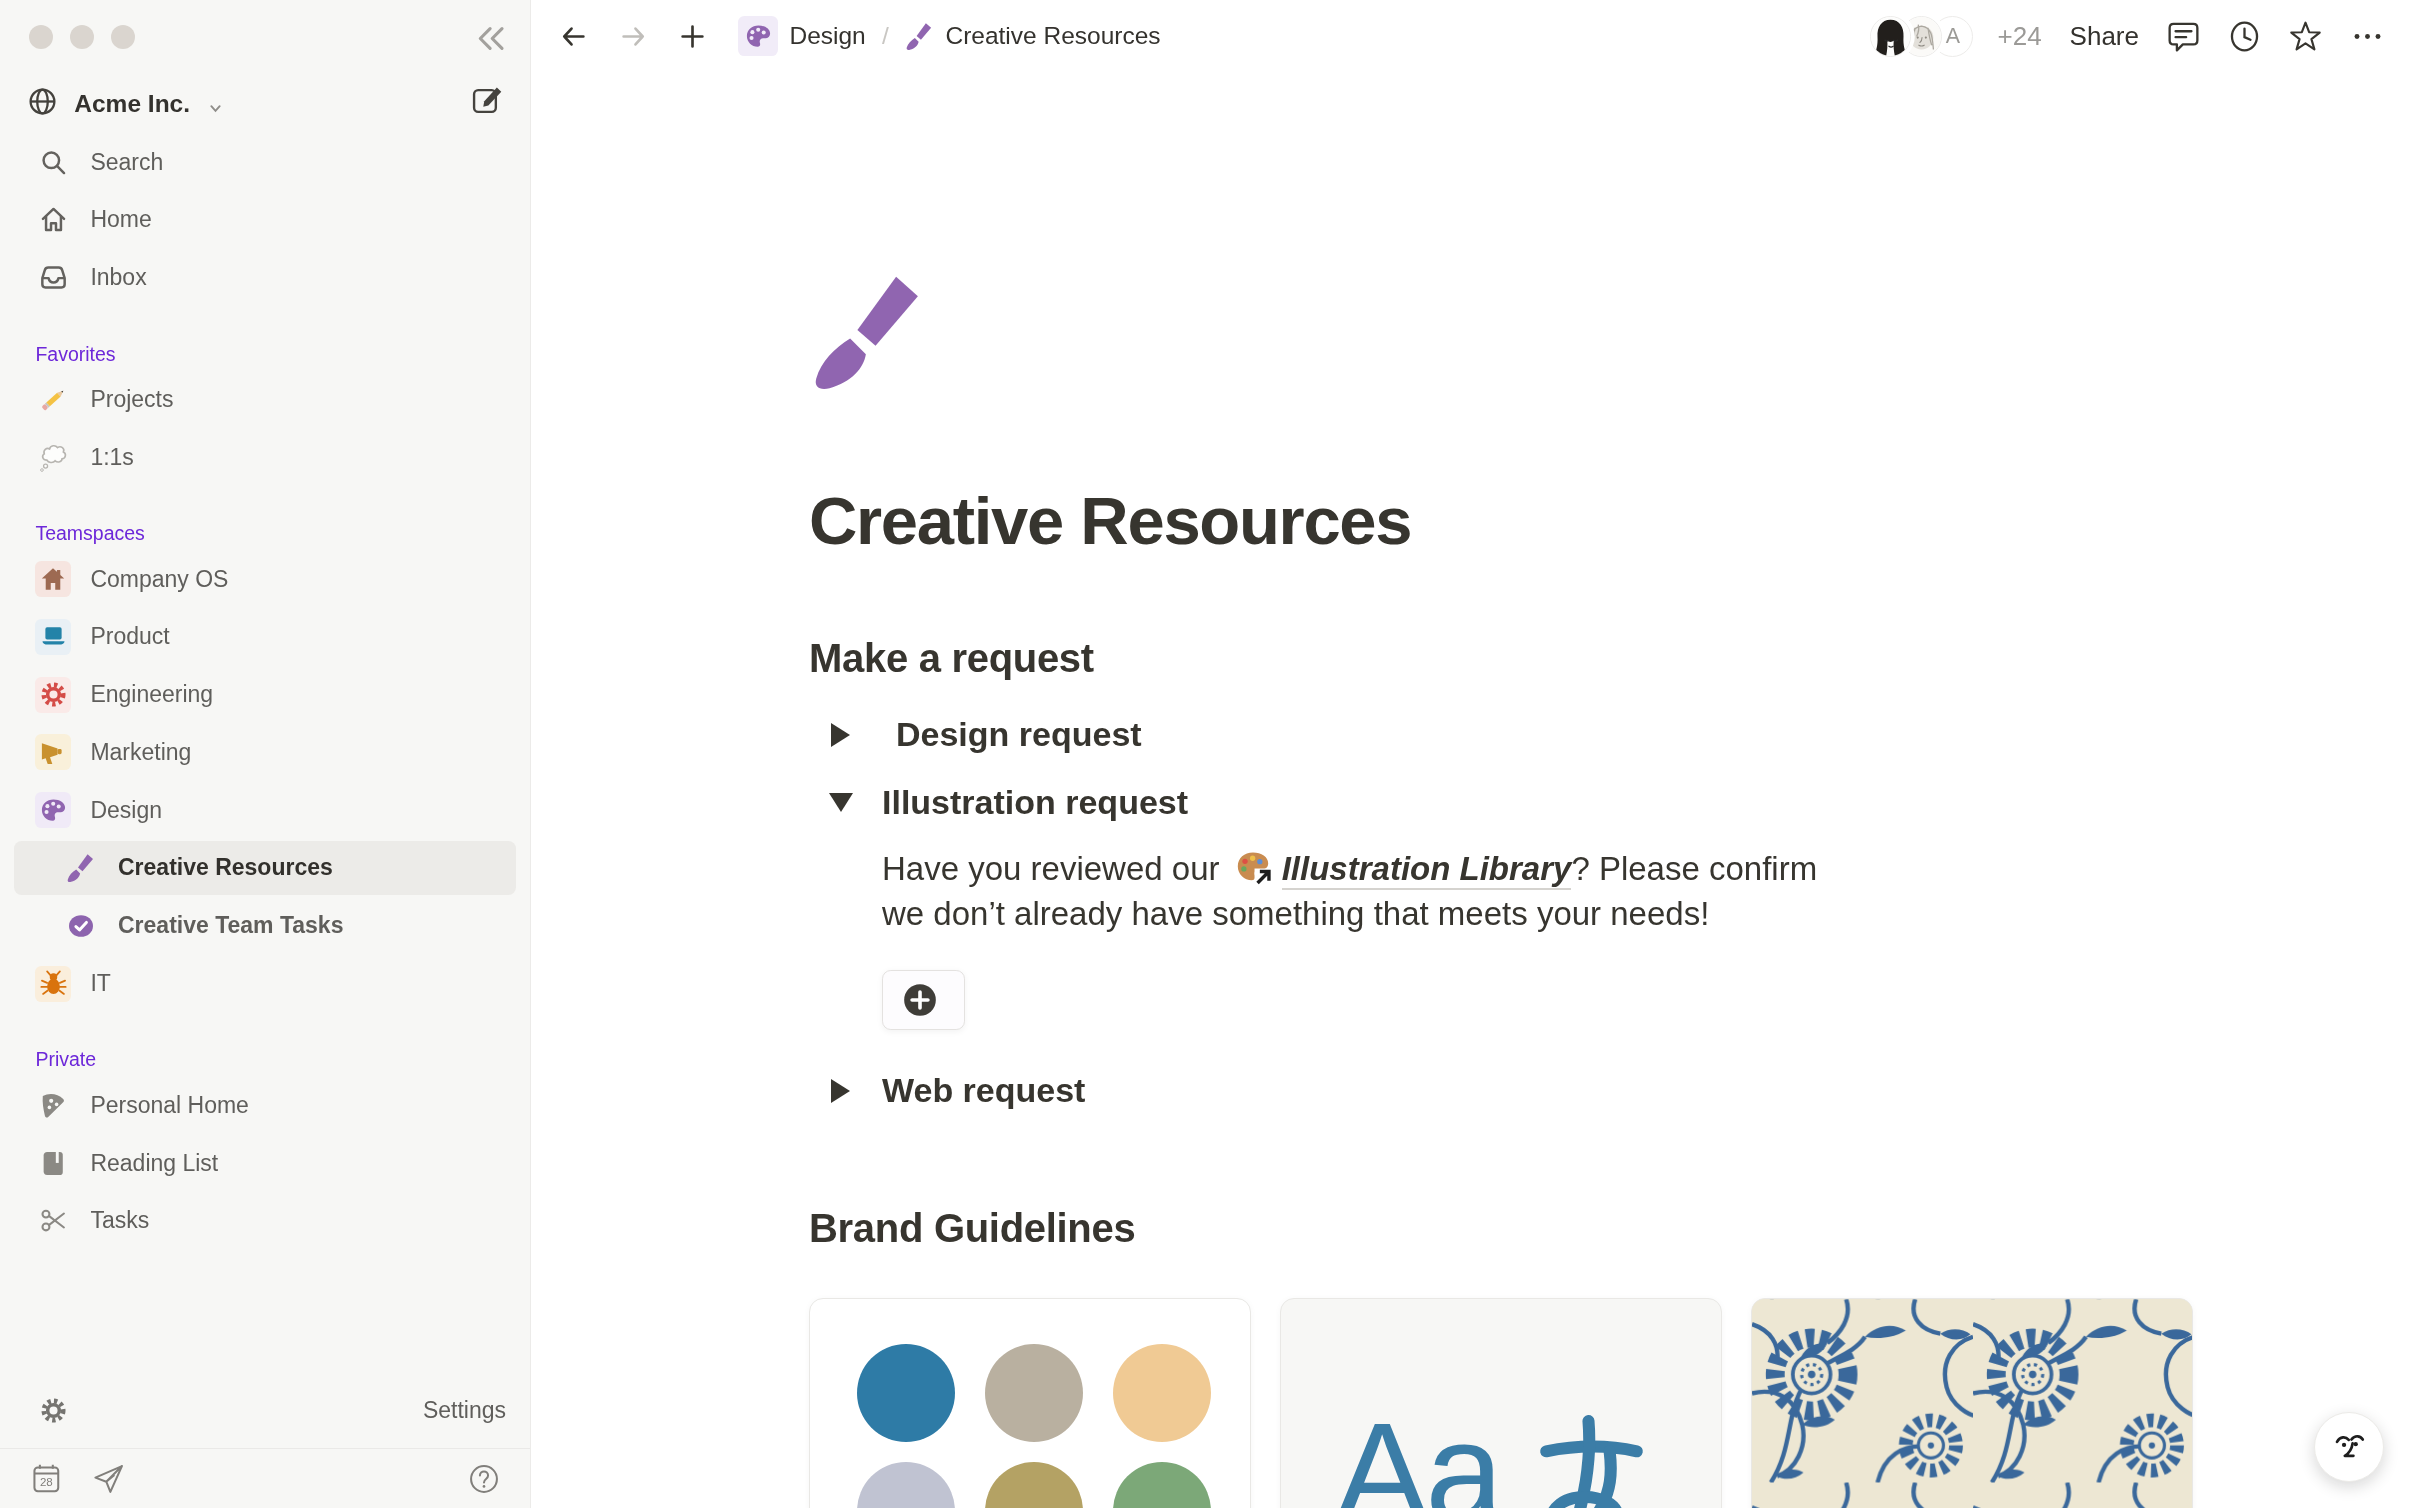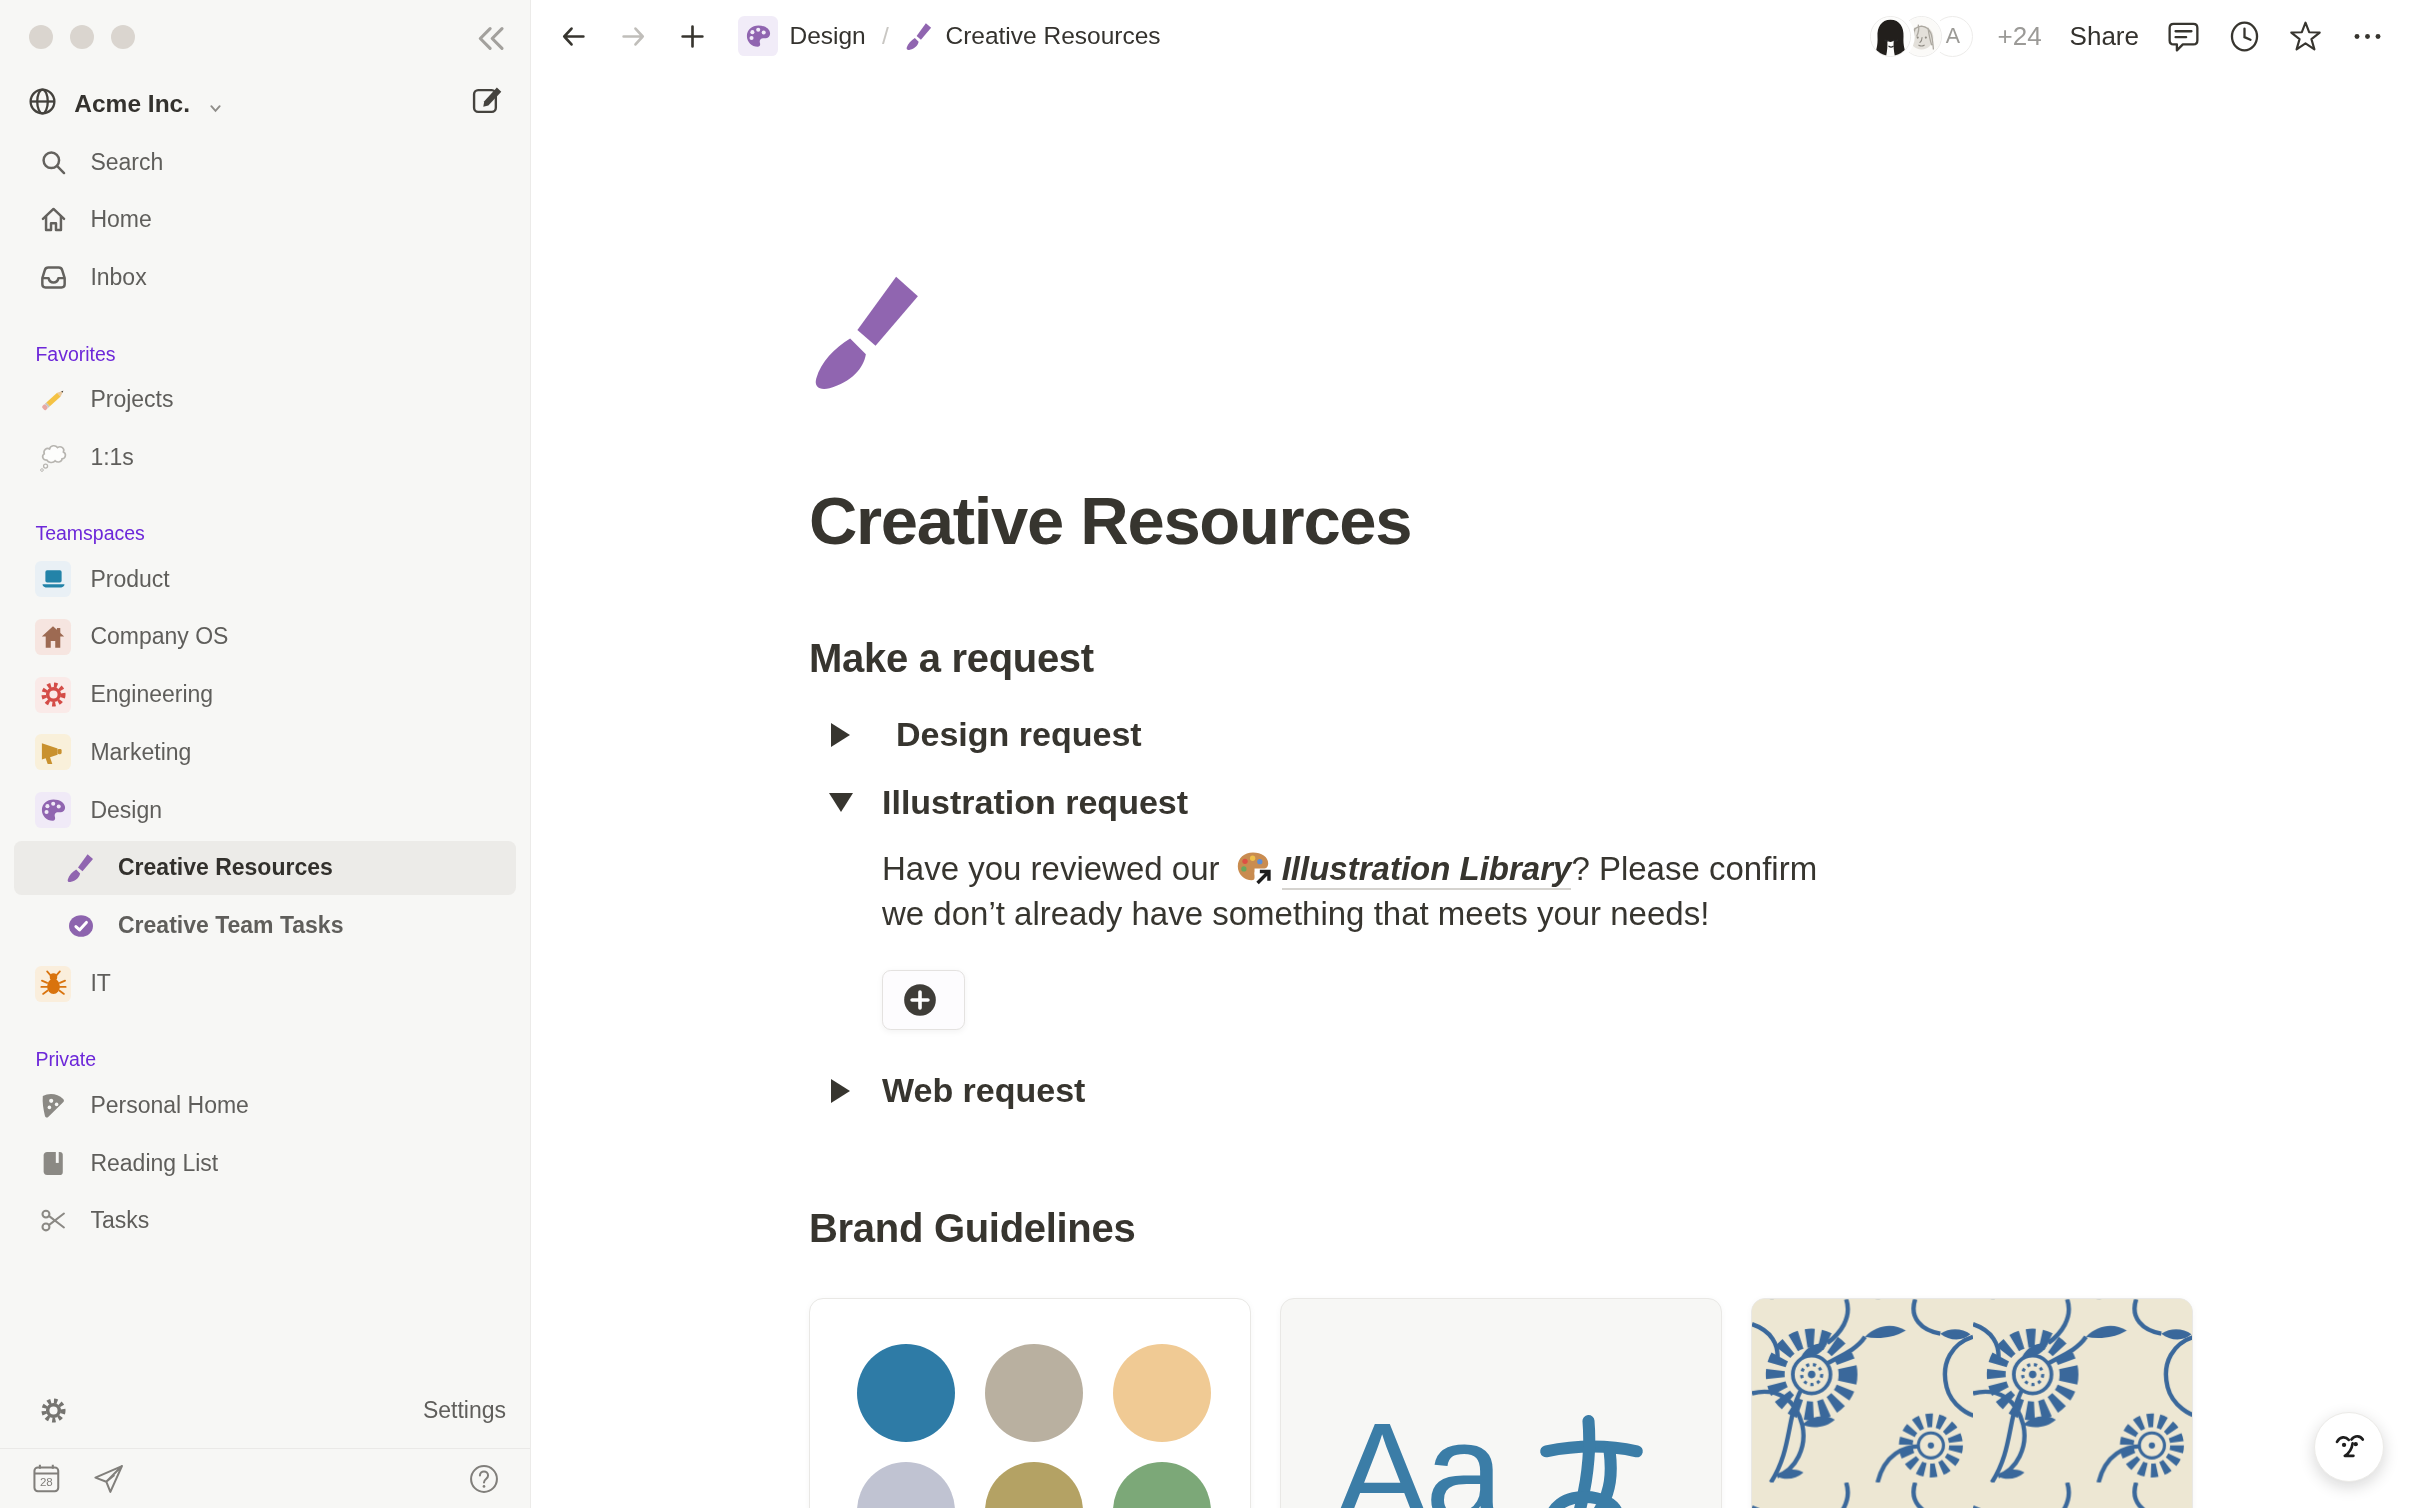--- a/index.html
+++ b/index.html
@@ -220,36 +220,36 @@
         <path d="M30,58 C17,58 13,45 22,39 C18,28 29,19 38,24 C41,13 56,11 62,20 C73,13 85,23 80,33 C90,38 87,53 76,54 C76,63 63,67 55,60 C49,68 34,66 30,58 Z" fill="#FDFDFC" stroke="#B7B5B0" stroke-width="5"></path>
         <circle cx="26" cy="76" r="6" fill="#FDFDFC" stroke="#B7B5B0" stroke-width="4"></circle>
         <circle cx="15" cy="88" r="4" fill="#FDFDFC" stroke="#B7B5B0" stroke-width="3"></circle>
       </svg>
     </span>
     <span>1:1s</span>
   </div>
 
   <div class="section-label">Teamspaces</div>
   <div class="nav-item">
+    <span class="ic chip" style="--chip:#F6E5E0">
+      <svg viewBox="0 0 100 100" width="28" height="28" fill="#9D6A52">
+        <rect x="64" y="18" width="12" height="18"></rect>
+        <path d="M50,12 L90,48 L76,48 L76,88 L58,88 L58,64 H42 V88 L24,88 L24,48 L10,48 Z"></path>
+      </svg>
+    </span>
+    <span>Company OS</span>
+  </div>
+  <div class="nav-item">
     <span class="ic chip" style="--chip:#E9F0F5">
       <svg viewBox="0 0 100 100" width="29" height="29" fill="#2383A8">
         <rect x="22" y="18" width="56" height="42" rx="6"></rect>
         <path d="M12,66 H88 C88,74 80,78 70,78 H30 C20,78 12,74 12,66 Z"></path>
       </svg>
     </span>
     <span>Product</span>
-  </div>
-  <div class="nav-item">
-    <span class="ic chip" style="--chip:#F6E5E0">
-      <svg viewBox="0 0 100 100" width="28" height="28" fill="#9D6A52">
-        <rect x="64" y="18" width="12" height="18"></rect>
-        <path d="M50,12 L90,48 L76,48 L76,88 L58,88 L58,64 H42 V88 L24,88 L24,48 L10,48 Z"></path>
-      </svg>
-    </span>
-    <span>Company OS</span>
   </div>
   <div class="nav-item">
     <span class="ic chip" style="--chip:#FAEAE8;color:#D44C47">
       <svg viewBox="0 0 100 100" width="29" height="29">
           <use href="#i-gear"></use>
         </svg>
     </span>
     <span>Engineering</span>
   </div>
   <div class="nav-item">

